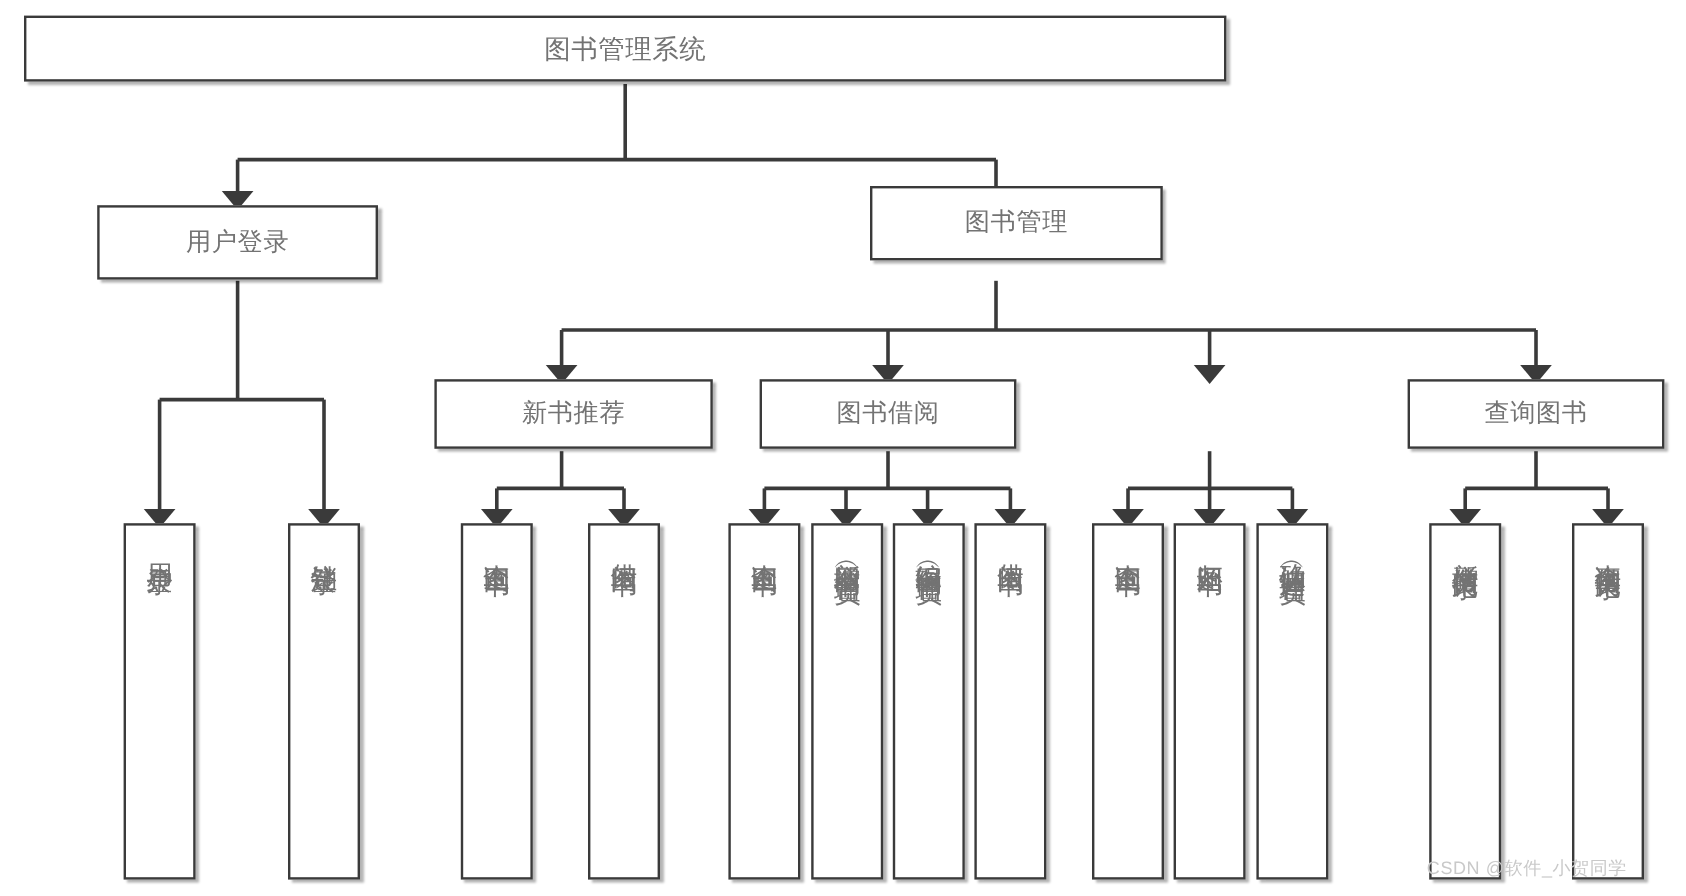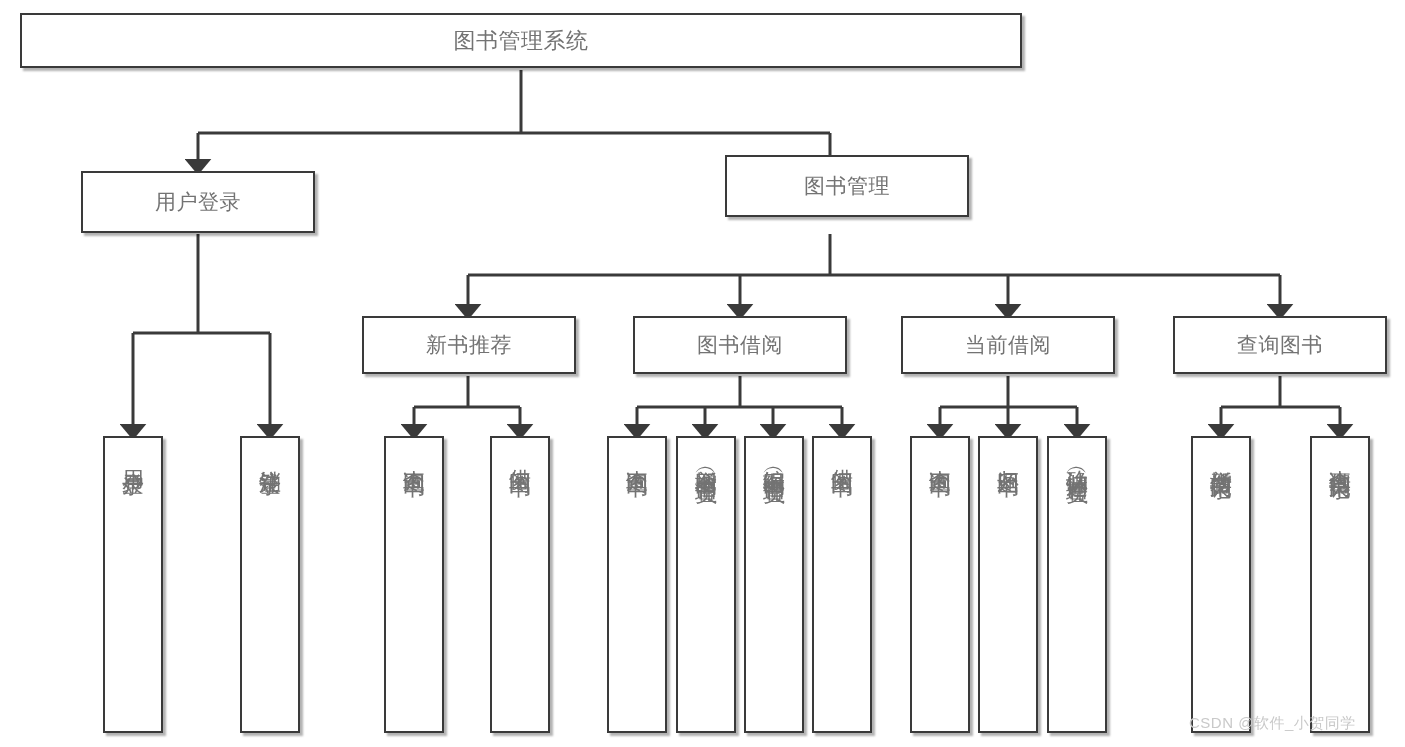--- a/index.html
+++ b/index.html
@@ -130,28 +130,25 @@
     <span class="lbl">图书管理系统</span>
   </div>
 
   <div class="node horiz" style="left:81px; top:171px; width:234px; height:62px;">
     <span class="lbl">用户登录</span>
   </div>
   <div class="node horiz" style="left:713px; top:155px; width:244px; height:62px;margin-left:12px;">
     <span class="lbl">图书管理</span>
   </div>
 
-  <div class="node horiz" style="left:362px; top:316px; width:214px; height:58px;">
+  <div class="node horiz" style="left:362px; top:316px; width:232px; height:58px;">
     <span class="lbl">新书推荐</span>
   </div>
   <div class="node horiz" style="left:633px; top:316px; width:214px; height:58px;">
     <span class="lbl">图书借阅</span>
-  </div>
-  <div class="node horiz" style="left:901px; top:316px; width:214px; height:58px;">
-    <span class="lbl">当前借阅</span>
   </div>
   <div class="node horiz" style="left:1173px; top:316px; width:214px; height:58px;">
     <span class="lbl">查询图书</span>
   </div>
 
   <div class="node vert" style="left:103px; top:436px; width:60px; height:297px;">
     <span class="lbl">用户登录</span>
   </div>
   <div class="node vert" style="left:240px; top:436px; width:60px; height:297px;">
     <span class="lbl">注销登录</span>

